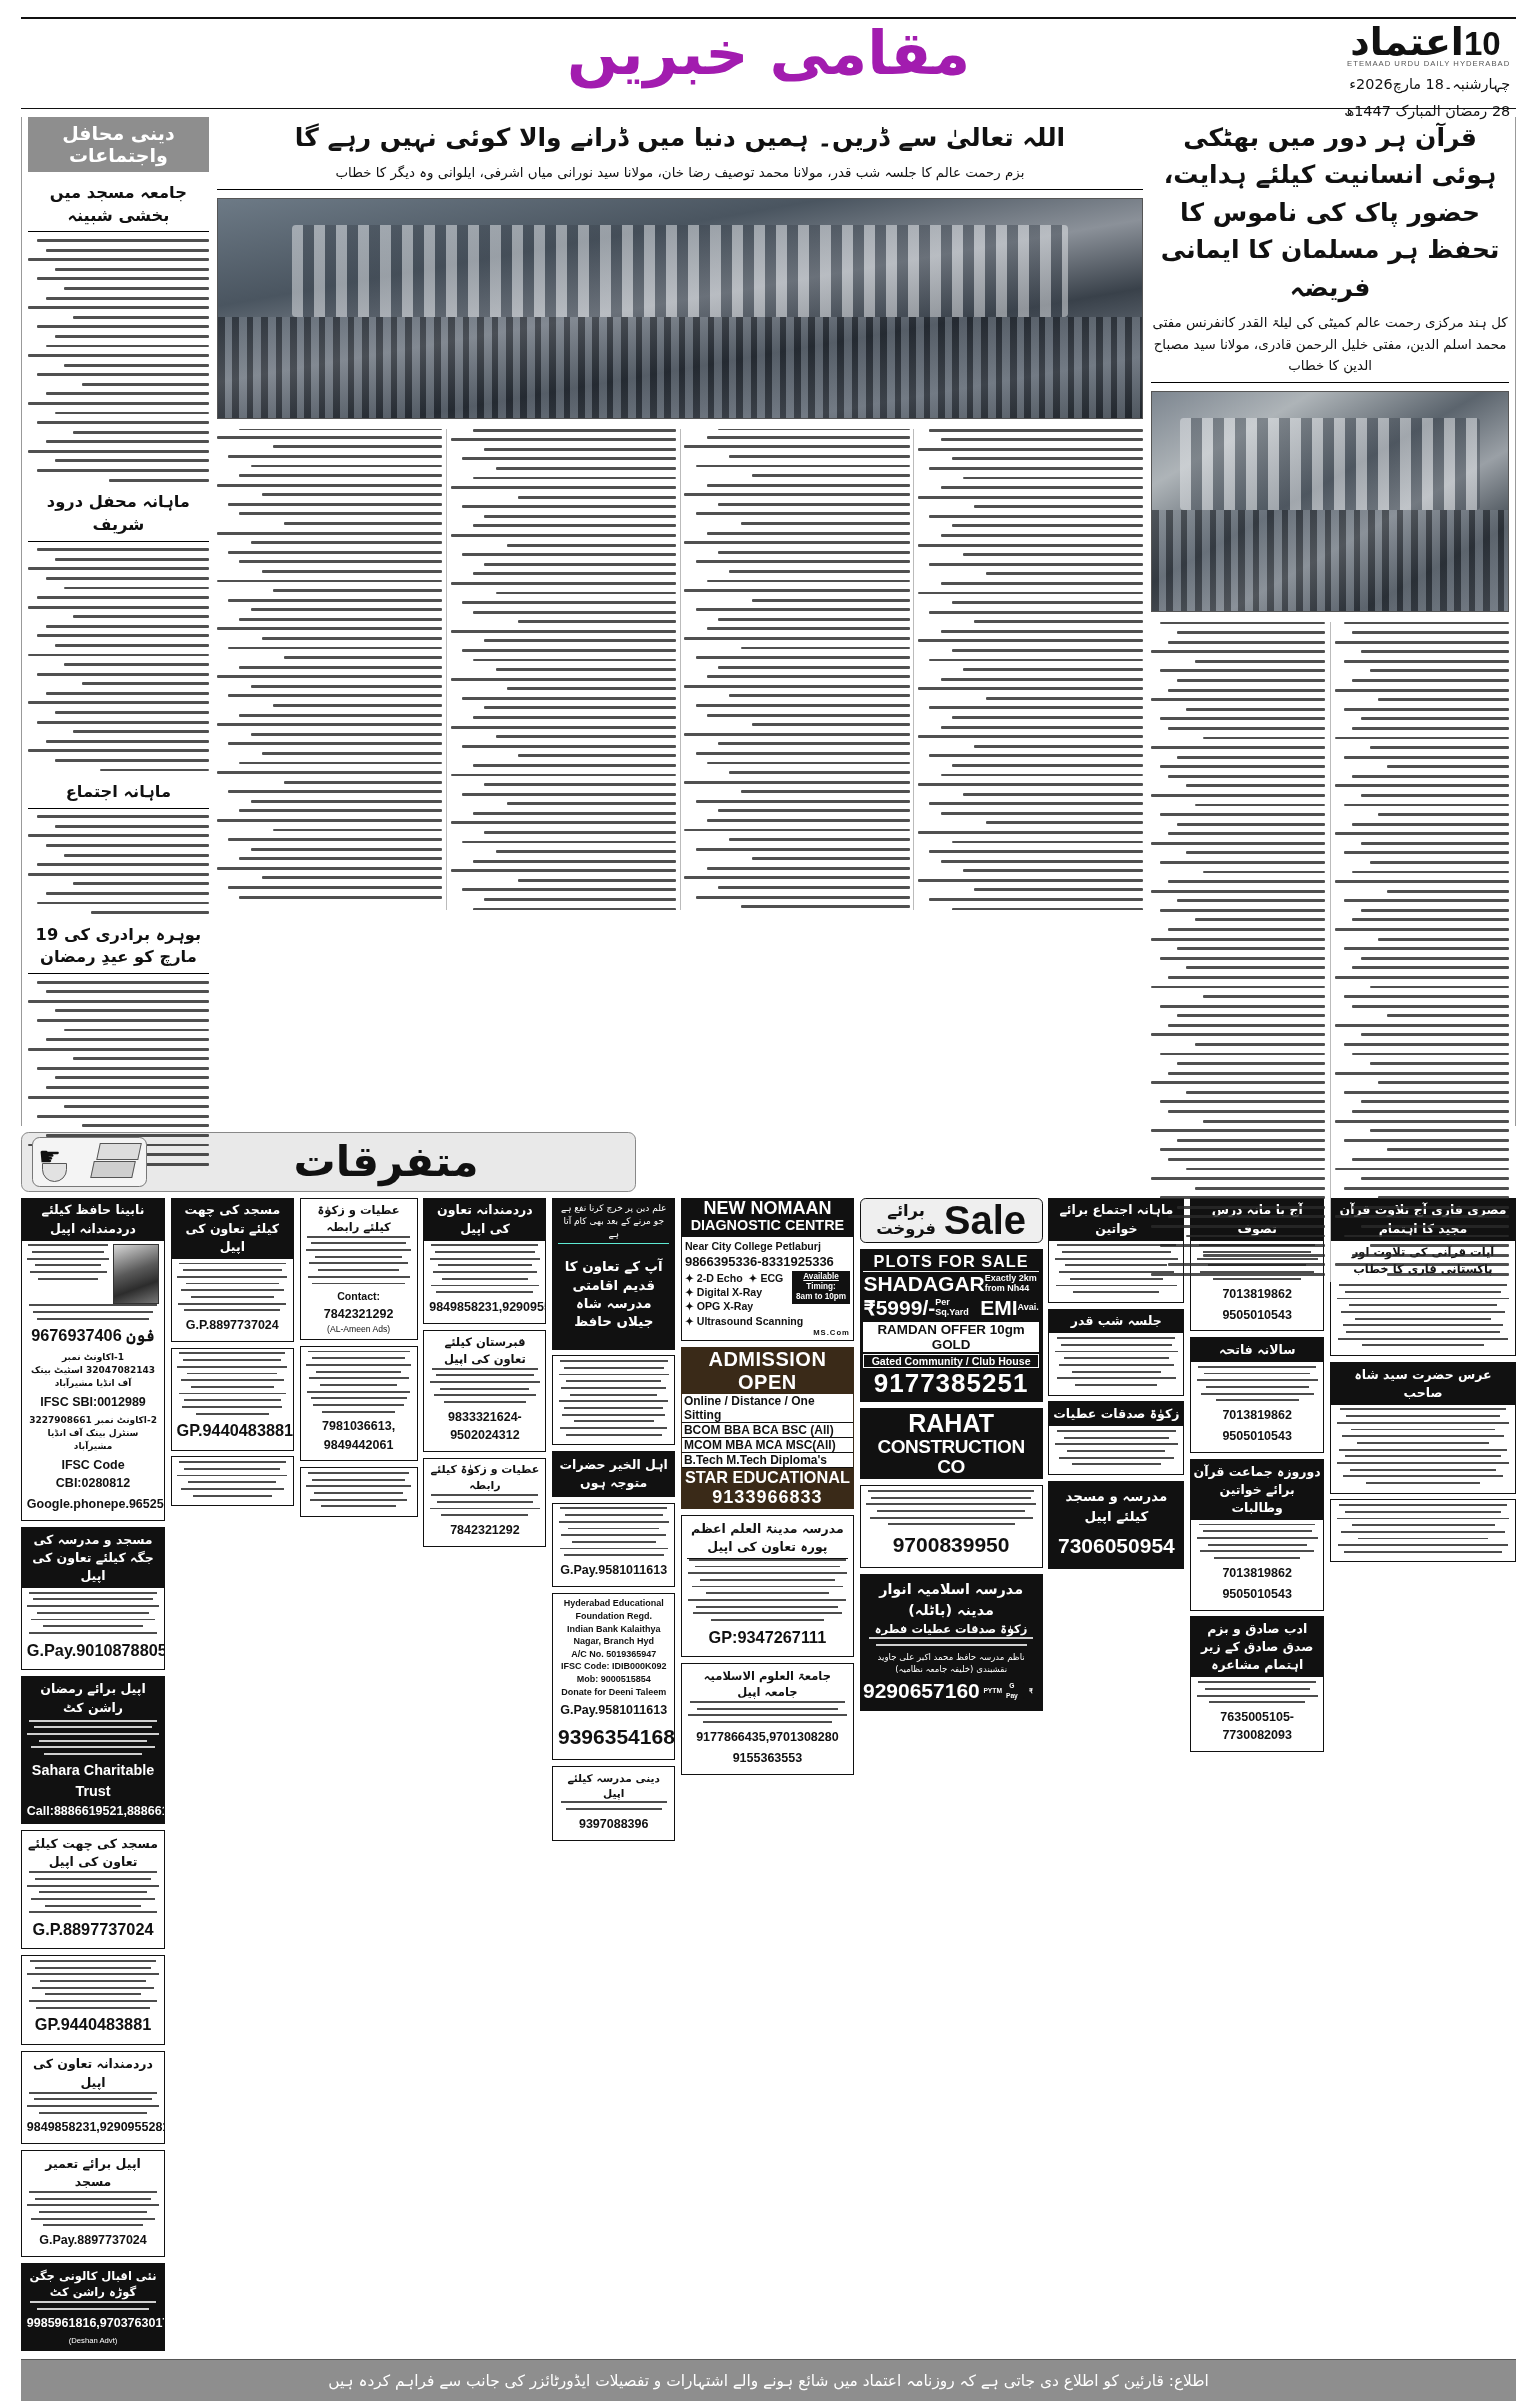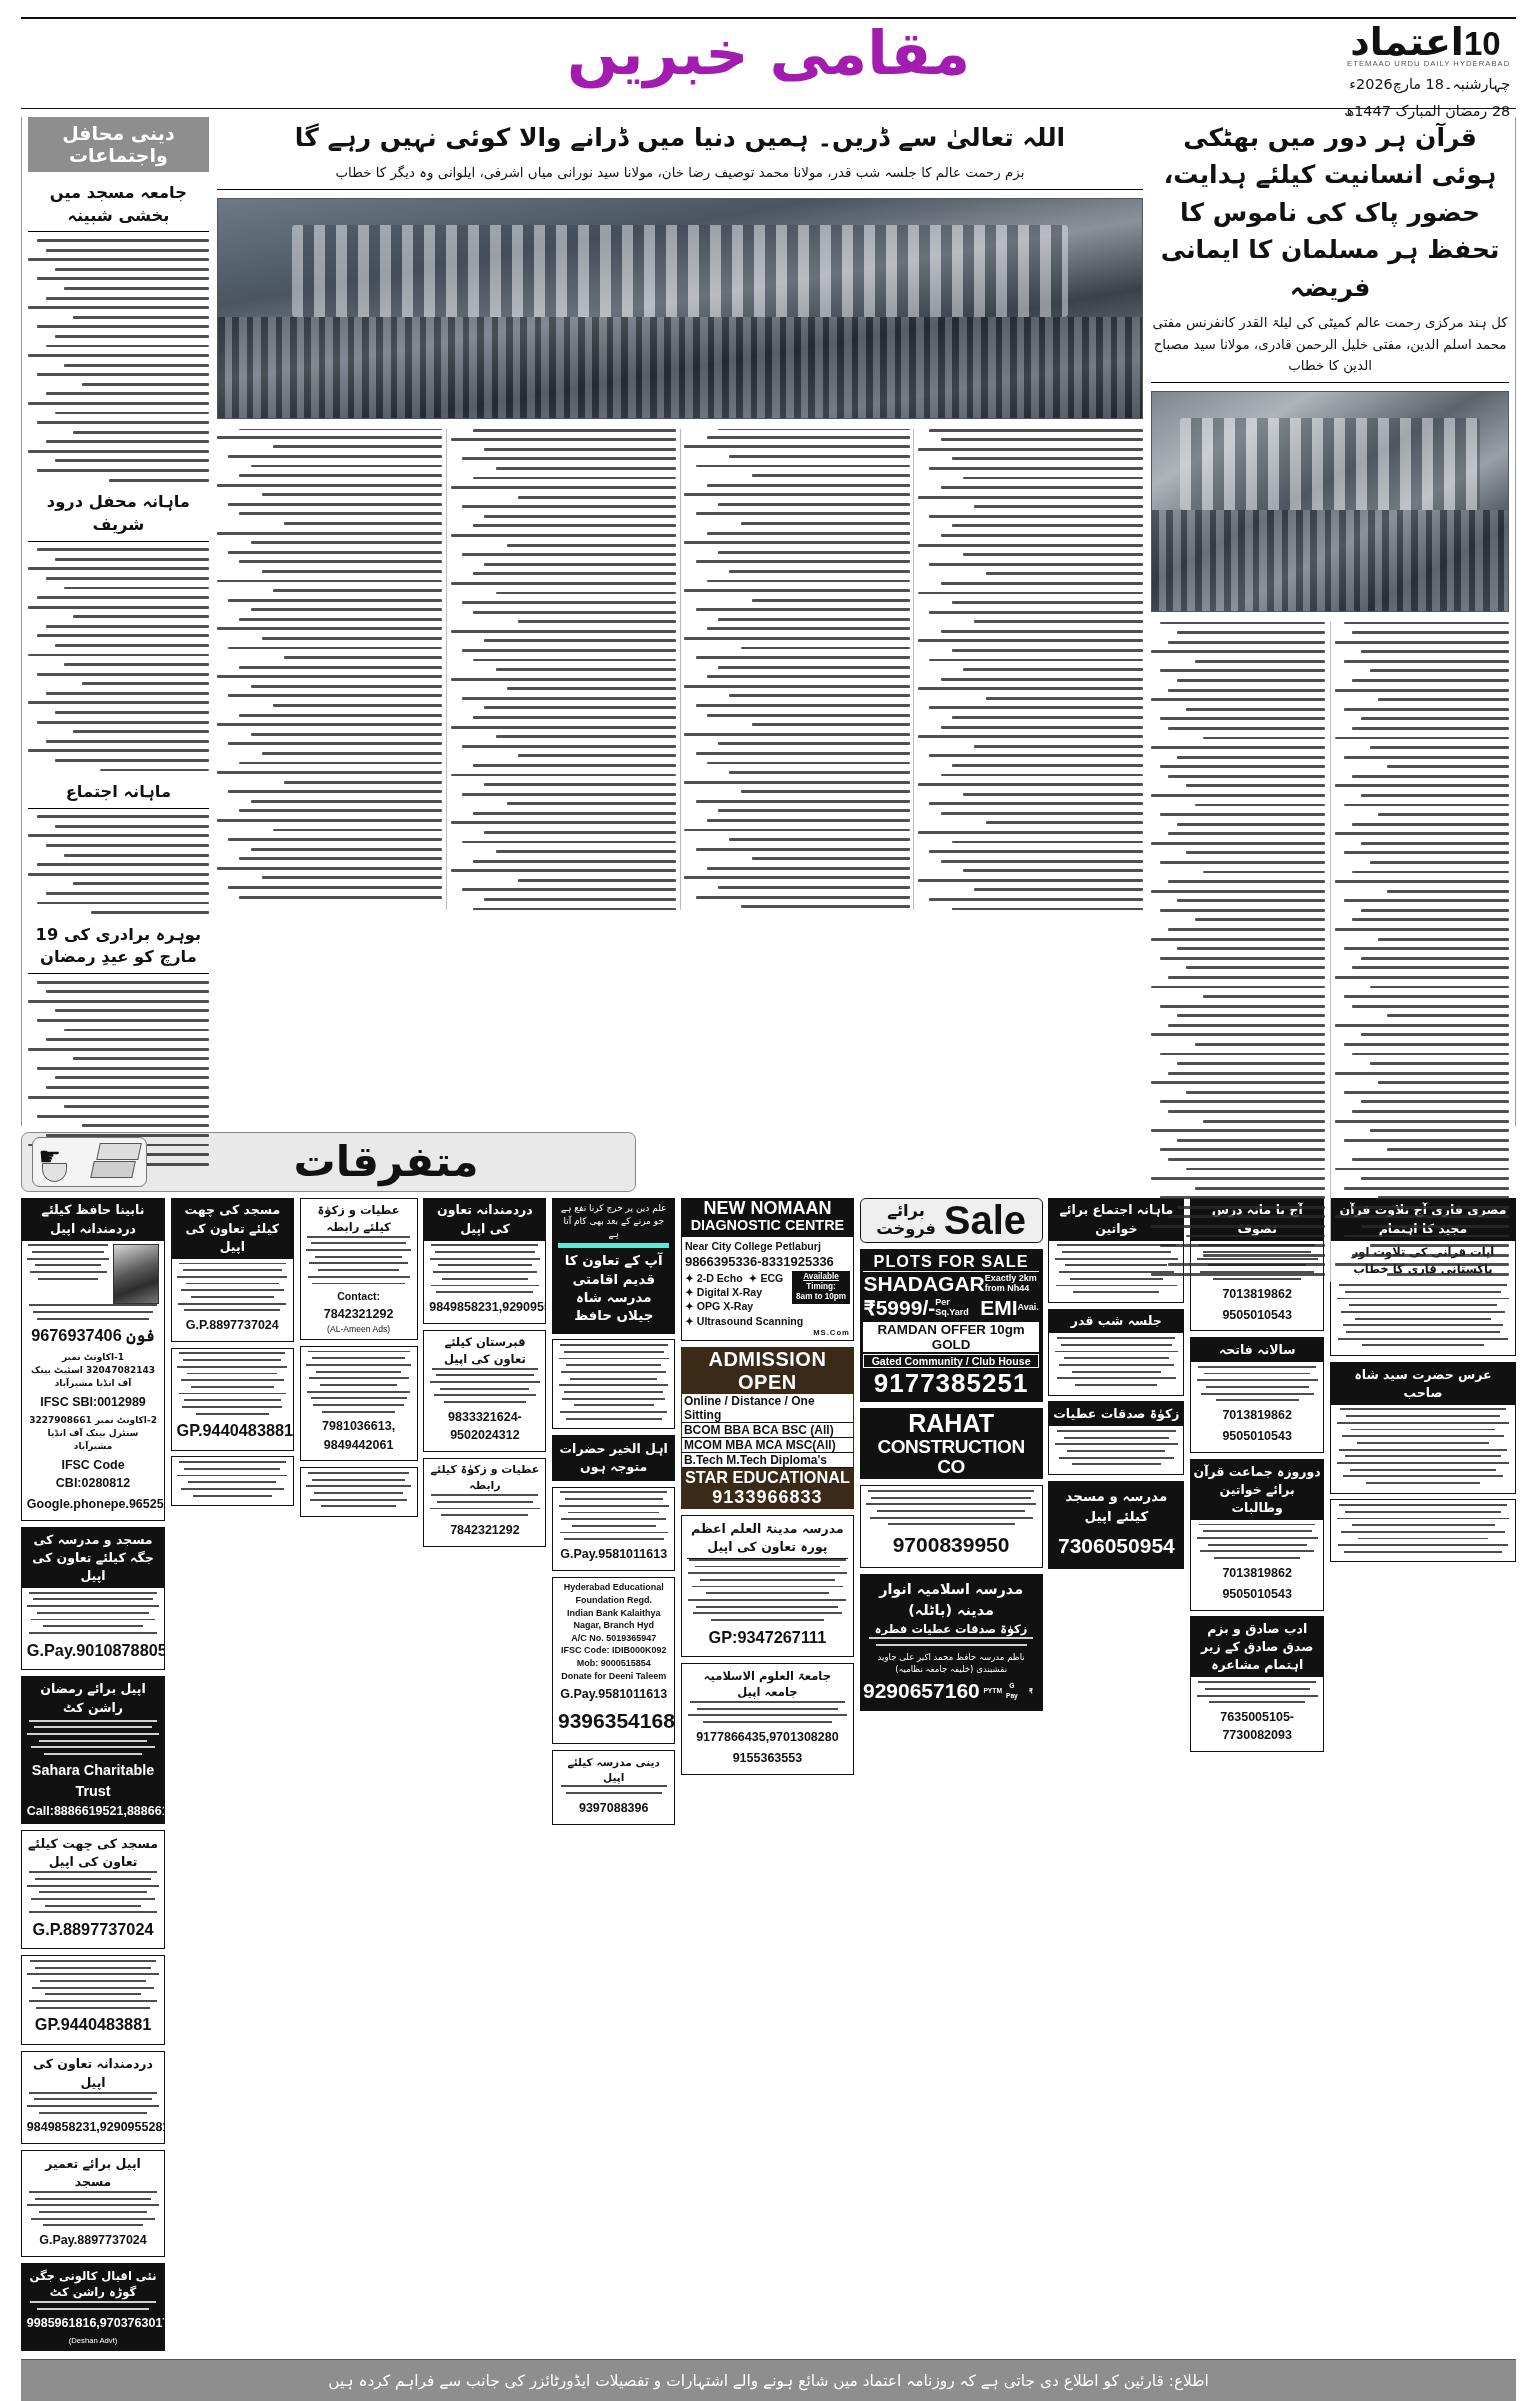--- a/index.html
+++ b/index.html
@@ -984,22 +984,22 @@
           <div class="l" style="width:99%"></div>
             <div class="l" style="width:80%"></div>
         </div>
         <div class="num sm">9177866435,9701308280</div>
         <div class="num sm">9155363553</div>
       </div>
     </div>
 
     <div class="ads-col c5">
       <div class="ad inv">
-        <div style="font-size:9px;border-bottom:5px solid #5eead4;padding-bottom:1.9px">علم دین پر خرچ کرنا نفع ہے جو مرنے کے بعد بھی کام آتا ہے</div>
-        <div style="font-size:13.4px;font-weight:bold;line-height:1.35;margin:4px 0">آپ کے تعاون کا قدیم اقامتی مدرسہ شاہ جیلاں حافظ</div>
+        <div style="font-size:9px;border-bottom:1px solid #5eead4;padding-bottom:1.9px">علم دین پر خرچ کرنا نفع ہے جو مرنے کے بعد بھی کام آتا ہے</div>
+        <div style="font-size:13.4px;font-weight:bold;line-height:1.35;margin:14px 0">آپ کے تعاون کا قدیم اقامتی مدرسہ شاہ جیلاں حافظ</div>
       </div>
       <div class="ad">
         <div class="adbody-lines">
           <div class="l" style="width:97%"></div>
             <div class="l" style="width:90%"></div>
           <div class="l" style="width:99%"></div>
             <div class="l" style="width:85%"></div>
           <div class="l" style="width:94%"></div>
             <div class="l" style="width:78%"></div>
           <div class="l" style="width:98%"></div>

